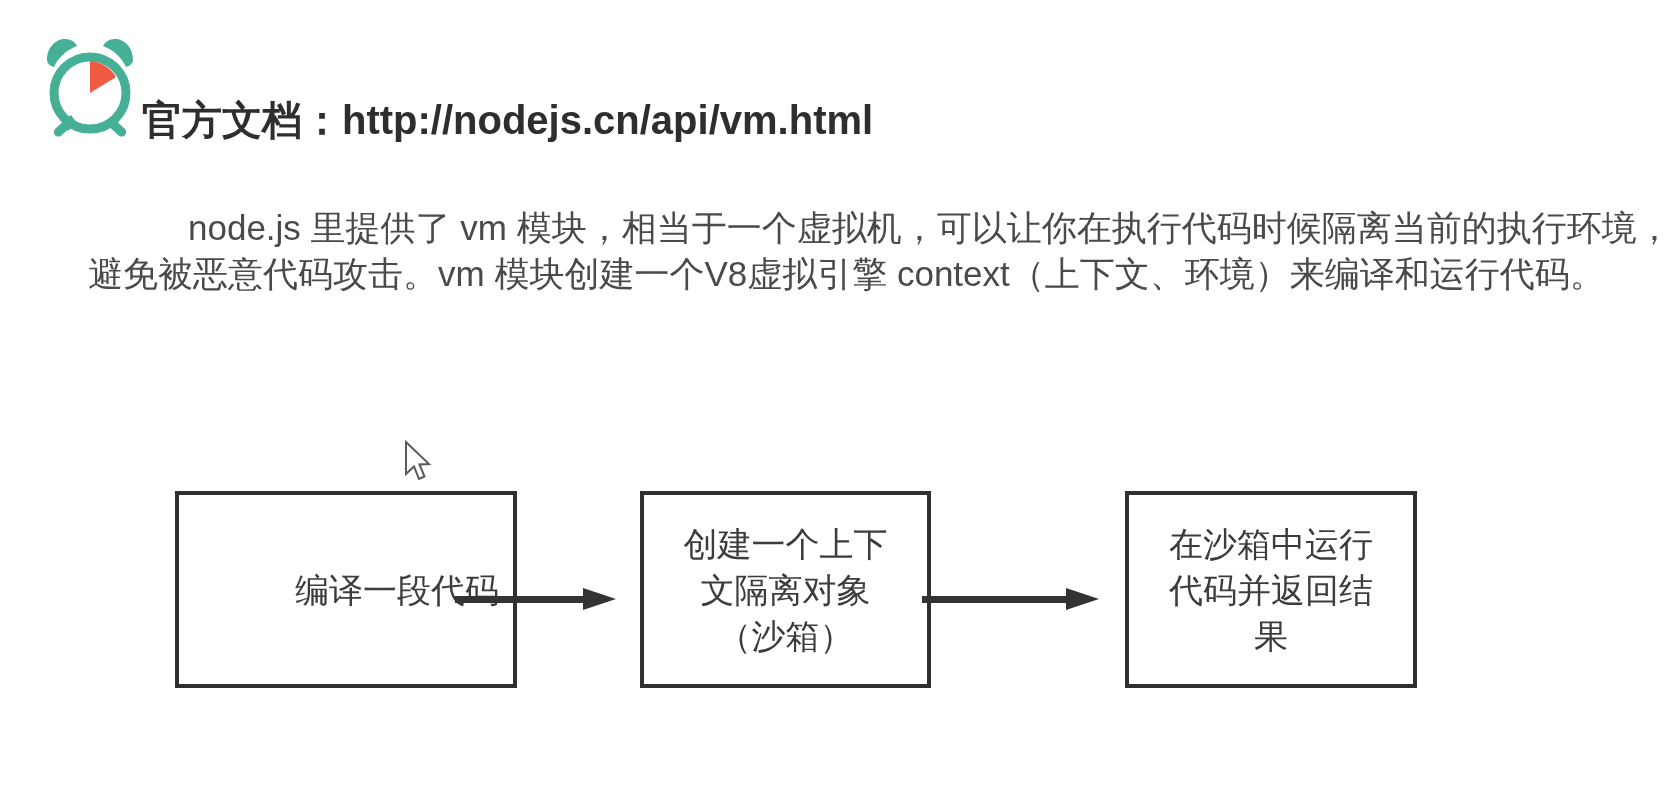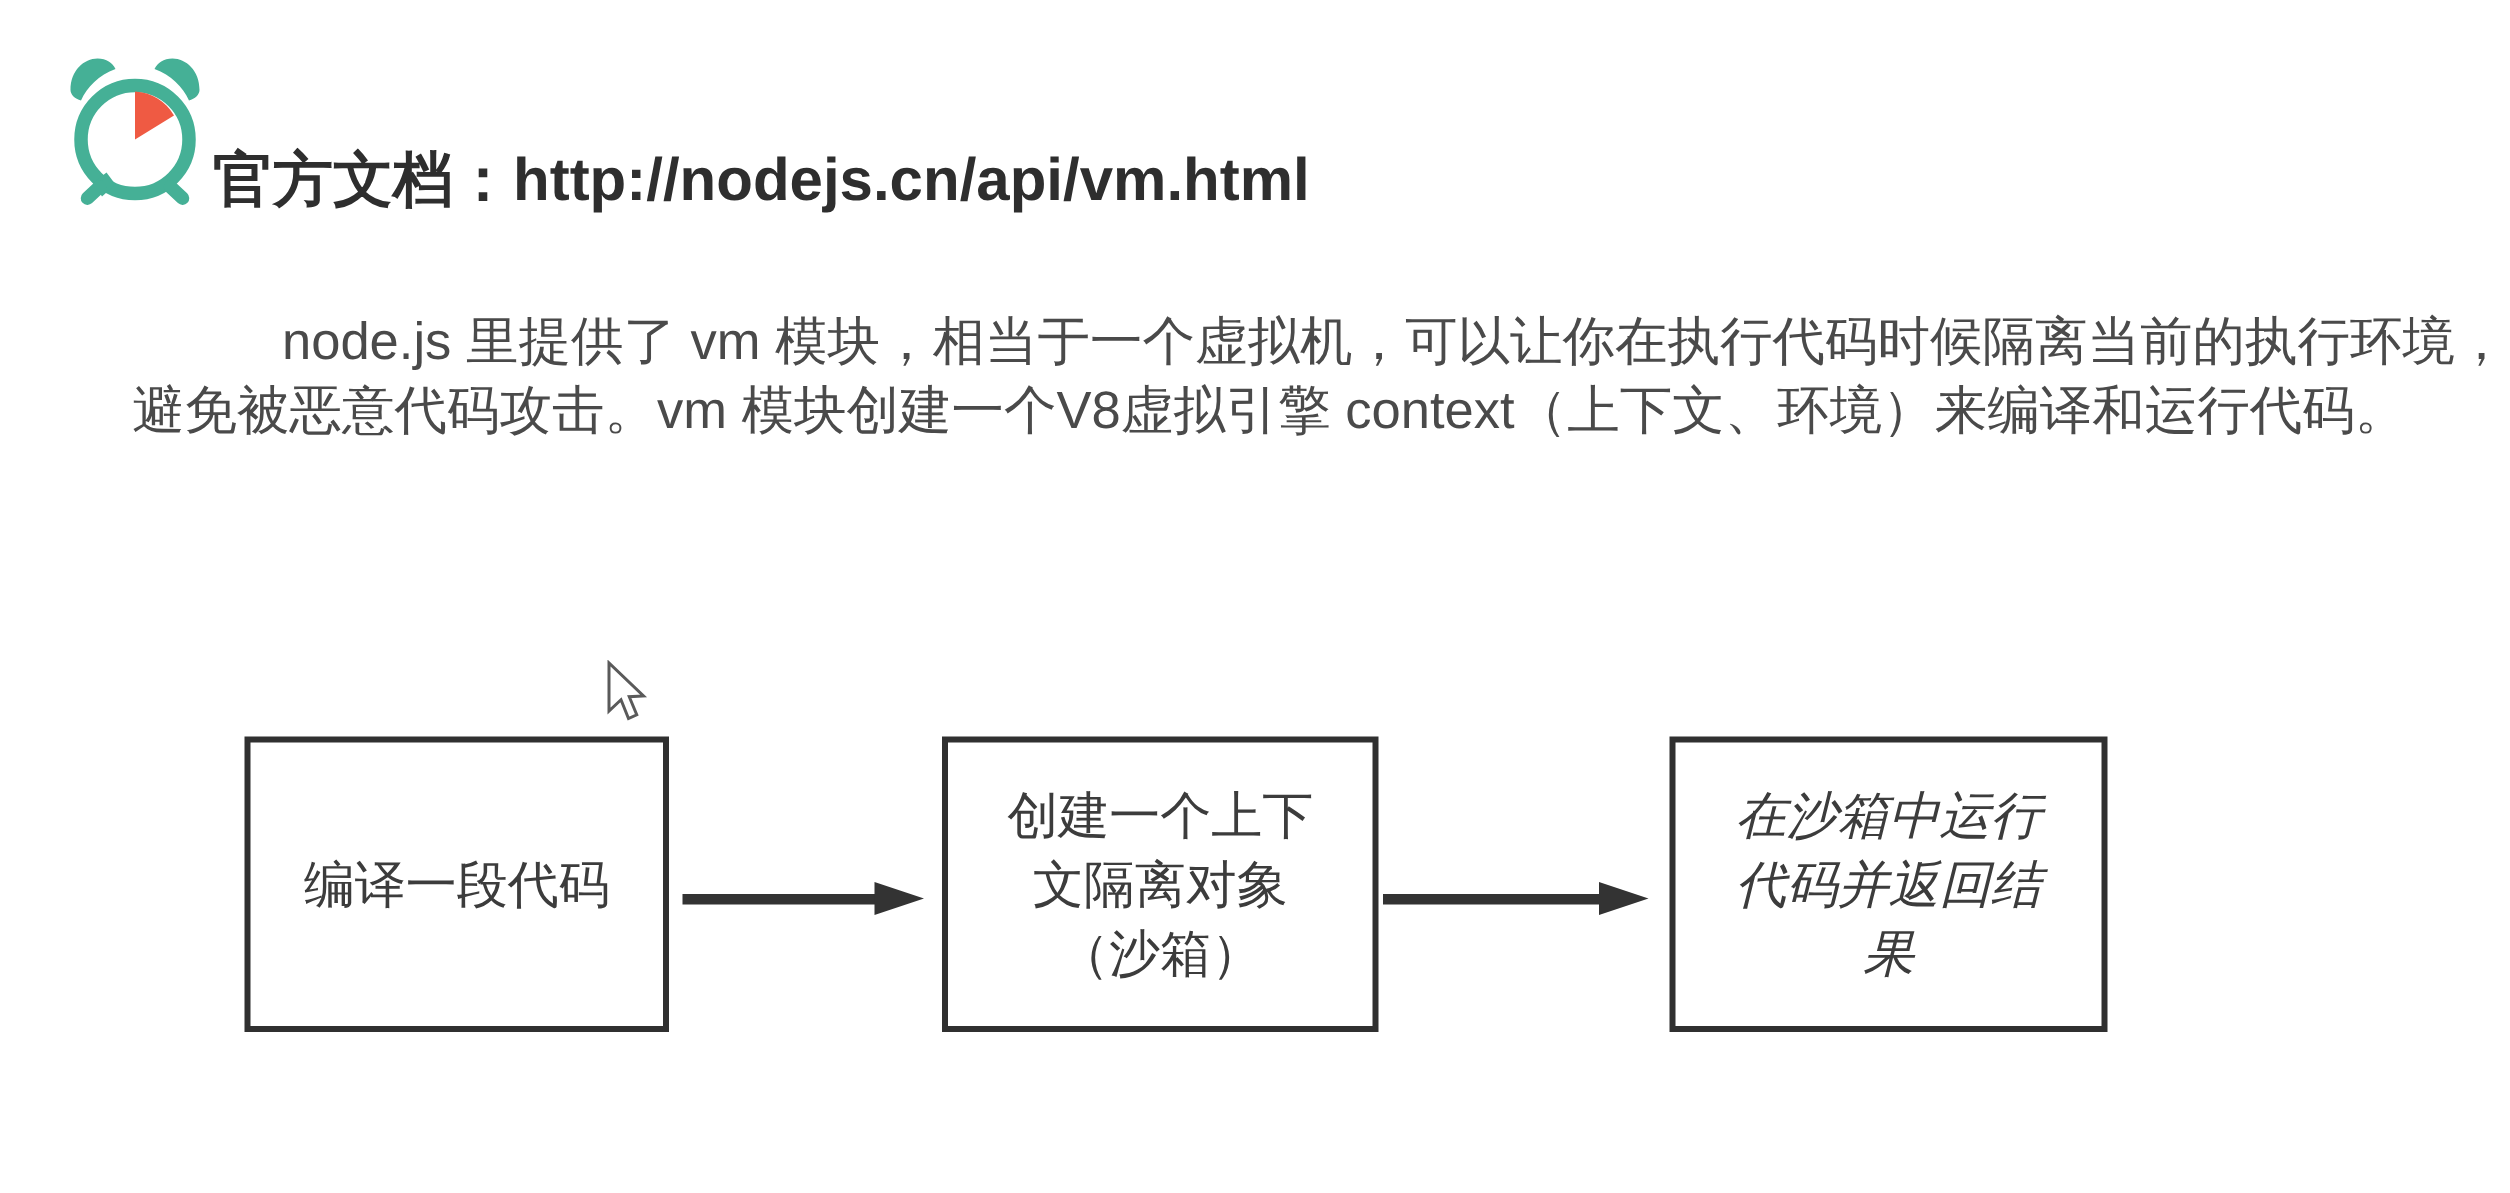--- a/index.html
+++ b/index.html
@@ -57,31 +57,32 @@
     position: absolute;
     top: 491px;
     height: 197px;
     border: 4px solid #303030;
     background: #ffffff;
     box-sizing: border-box;
     display: flex;
     align-items: center;
     justify-content: center;
     text-align: center;
+    margin-left: 12px;
   }
   .flow-box-label {
     font-size: 34px;
     line-height: 46px;
     color: #3c3c3c;
     padding: 0 14px;
     white-space: pre-line;
   }
-  #flow-box-1 { left: 163px; width: 283px; }
+  #flow-box-1 { left: 163px; width: 342px; justify-content: flex-end; }
   #flow-box-2 { left: 628px; width: 291px; }
-  #flow-box-3 { left: 1113px; width: 292px; font-style: italic; }
+  #flow-box-3 { left: 1113px; width: 292px; }
 
   .flow-arrow {
     position: absolute;
     top: 589px;
     height: 20px;
   }
   #flow-arrow-1 { left: 455px; width: 176px; }
   #flow-arrow-2 { left: 922px; width: 192px; }
   .flow-arrow .shaft {
     position: absolute;

